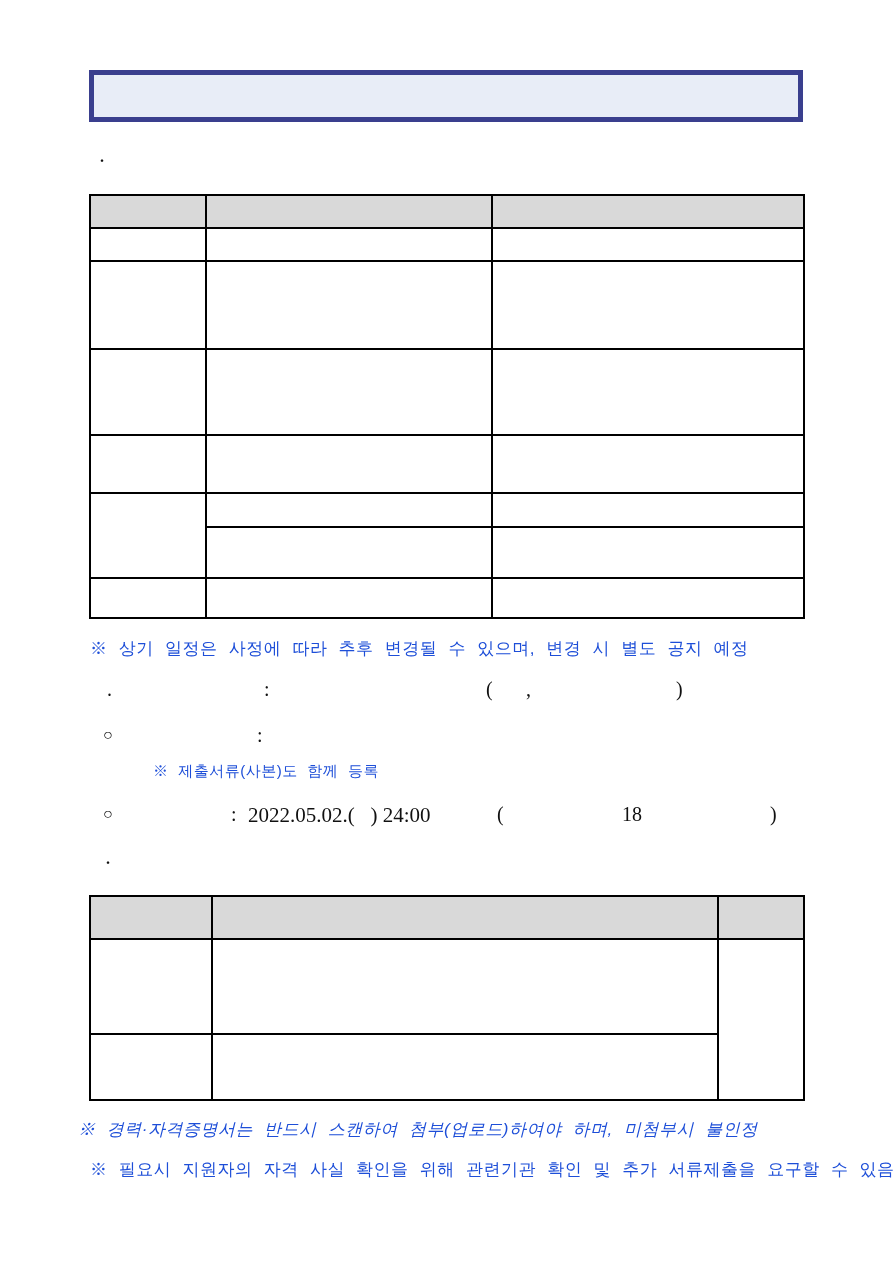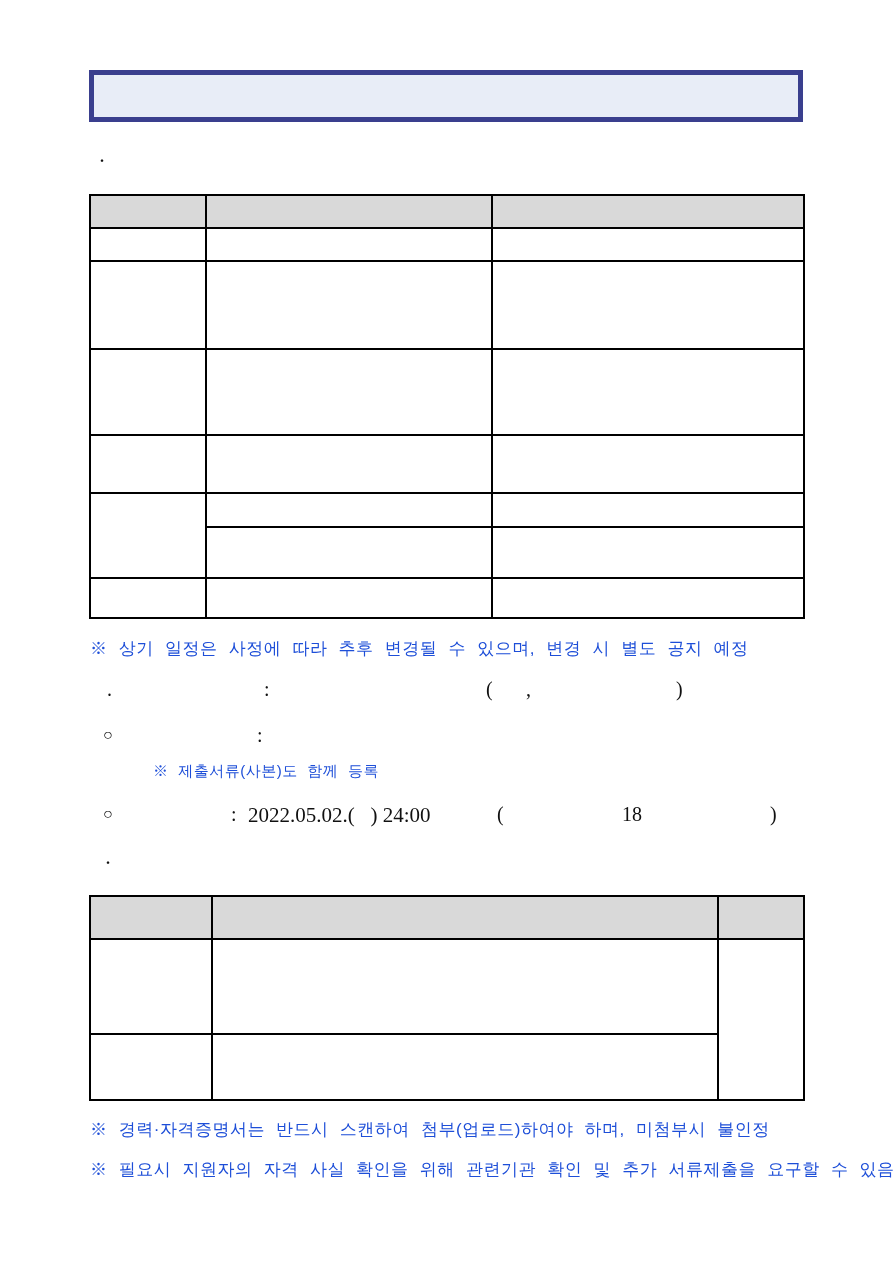--- a/index.html
+++ b/index.html
@@ -172,16 +172,16 @@
         <td></td>
         <td rowspan="2"></td>
       </tr>
       <tr style="height:66px">
         <td></td>
         <td></td>
       </tr>
     </tbody>
   </table>
 
-  <div class="abs note" style="left:90px; top:1118px;">※ 경력·자격증명서는 반드시 스캔하여 첨부(업로드)하여야 하며, 미첨부시 불인정</div>
+  <div class="abs note" style="left:78px; top:1118px;font-style:italic;">※ 경력·자격증명서는 반드시 스캔하여 첨부(업로드)하여야 하며, 미첨부시 불인정</div>
   <div class="abs note" style="left:90px; top:1158px;">※ 필요시 지원자의 자격 사실 확인을 위해 관련기관 확인 및 추가 서류제출을 요구할 수 있음</div>
 
 </div>
 
 </body></html>

